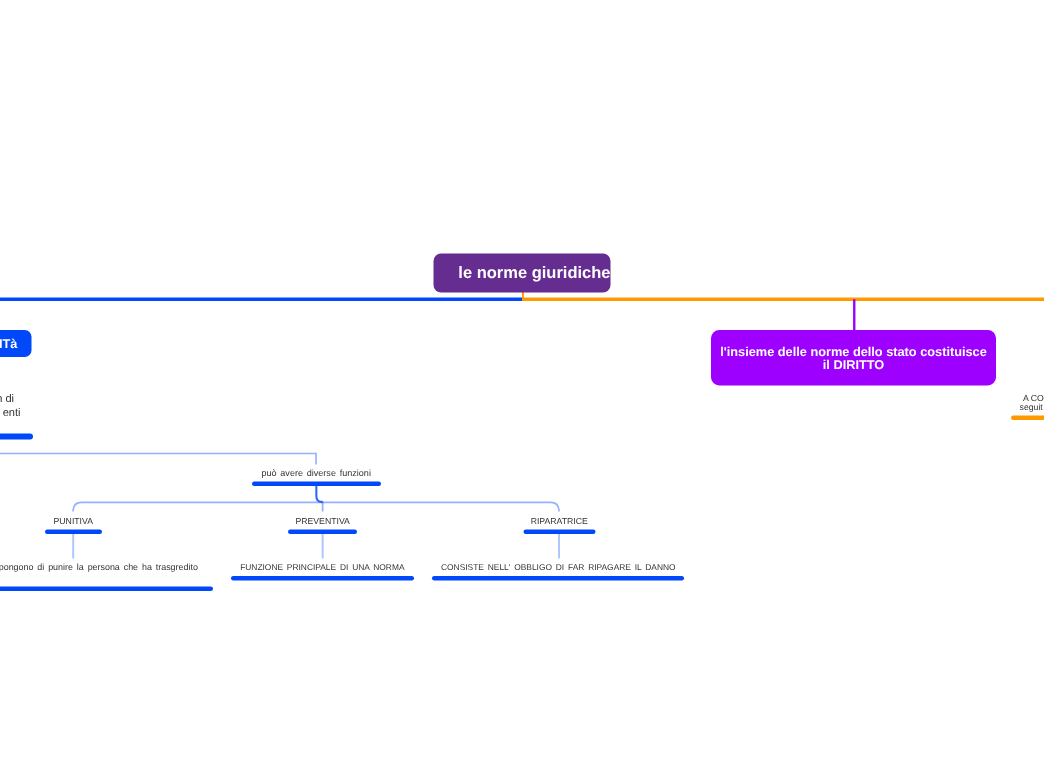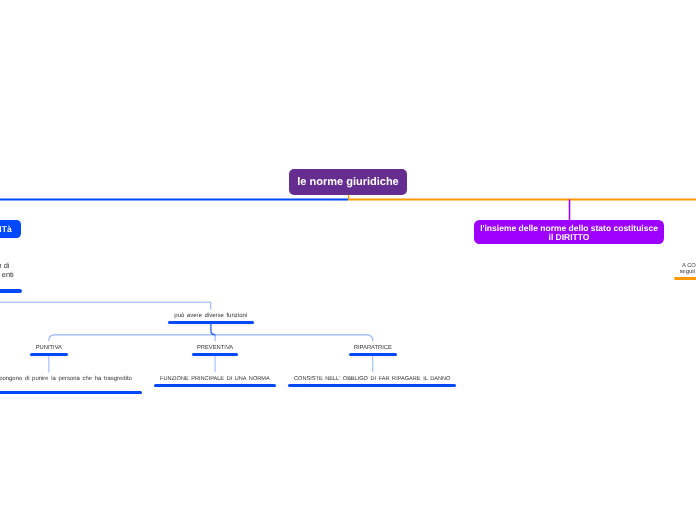--- a/index.html
+++ b/index.html
@@ -13,21 +13,21 @@
     width: 696px; height: 520px;
     background: #ffffff;
     font-family: "Liberation Sans", sans-serif;
     -webkit-font-smoothing: antialiased;
     text-rendering: geometricPrecision;
   }
   svg.edges { position: absolute; left: 0; top: 0; width: 696px; height: 520px; overflow: visible; }
   .node { position: absolute; box-sizing: border-box; }
   .pill {
     color: #fff;
-    display: flex; align-items: center; justify-content: center;
+    display: flex; align-items: center; justify-content: flex-end;
     text-align: center;
     font-weight: bold;
     line-height: 1.1;
   }
   .barnode { position: absolute; }
   .barnode .lbl { position: absolute; left: 50%; transform: translateX(-50%);
                   white-space: nowrap; color: #333333; text-align: center; }
   .barnode .bar { position: absolute; left: 0; border-radius: 2px; }
 </style>
 </head>
@@ -54,21 +54,21 @@
 
     <path d="M 48.8 355 L 48.8 372.3" stroke="#0148fb" stroke-opacity="0.32" stroke-width="1.3" fill="none"></path>
     <path d="M 215.1 355 L 215.1 372.3" stroke="#0148fb" stroke-opacity="0.32" stroke-width="1.3" fill="none"></path>
     <path d="M 372.7 355 L 372.7 372.3" stroke="#0148fb" stroke-opacity="0.32" stroke-width="1.3" fill="none"></path>
   </svg>
 
   <div class="node pill" style="left:289px; top:169px; width:118px; height:26px; background:#662d91; border-radius:5px; font-size:11px;">
     <span>le norme giuridiche</span>
   </div>
 
-  <div class="node pill" style="left:474px; top:220.2px; width:190px; height:24px; background:#9d00ff; border-radius:5.5px; font-size:8.5px; padding:1.4px 5px 0; line-height:9px;">
+  <div class="node pill" style="left:474px; top:220.2px; width:190px; height:37px; background:#9d00ff; border-radius:5.5px; font-size:8.5px; padding:1.4px 5px 0; line-height:9px;">
     <span>l'insieme delle norme dello stato costituisce il DIRITTO</span>
   </div>
 
   <div class="node pill" style="left:-40px; top:220.1px; width:61px; height:18px; background:#0148fb; border-radius:4.5px; font-size:8.5px; justify-content:flex-end; padding:1.5px 7.8px 0 0; overflow:hidden;">
     <span style="position:relative; left:-1.6px; white-space:nowrap;padding-left:22px;">ITà</span>
   </div>
 
   <div class="node" style="left:-160px; top:262.2px; width:169.4px; font-size:7.4px; color:#333333; text-align:right; line-height:8.9px;">
     <div>n di</div>
     <div style="position:relative; left:4.3px;">enti</div>

